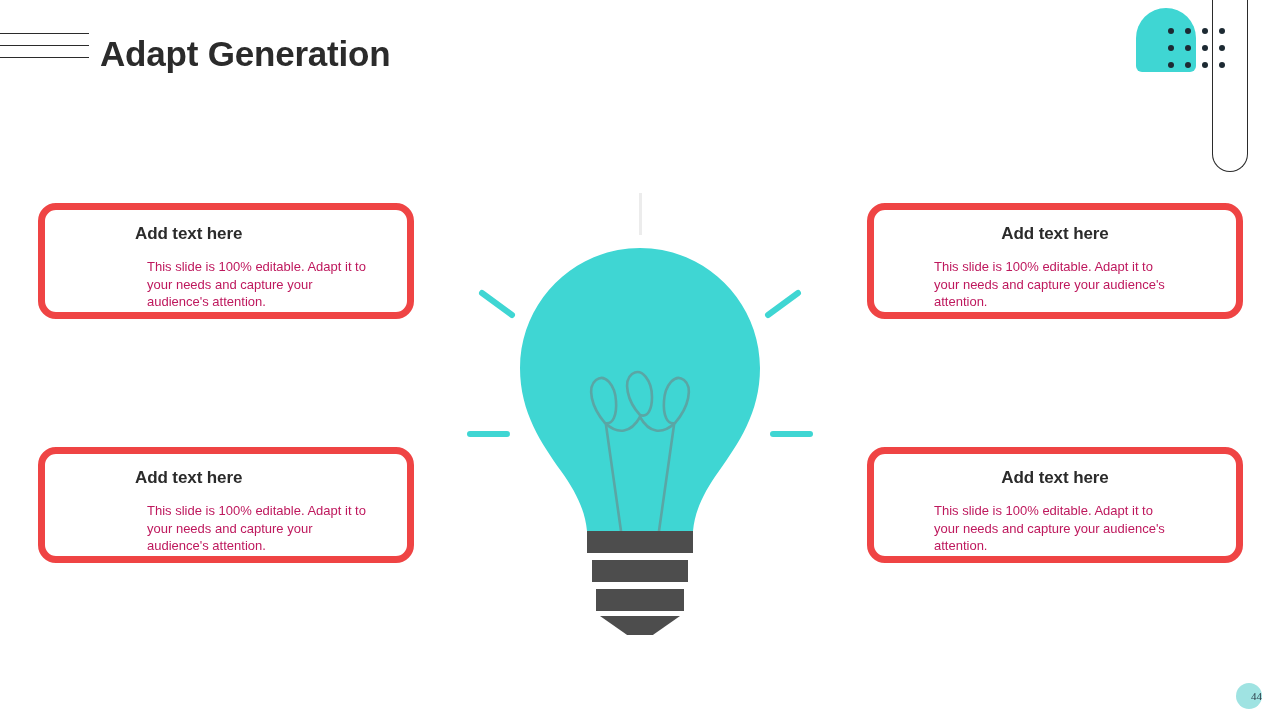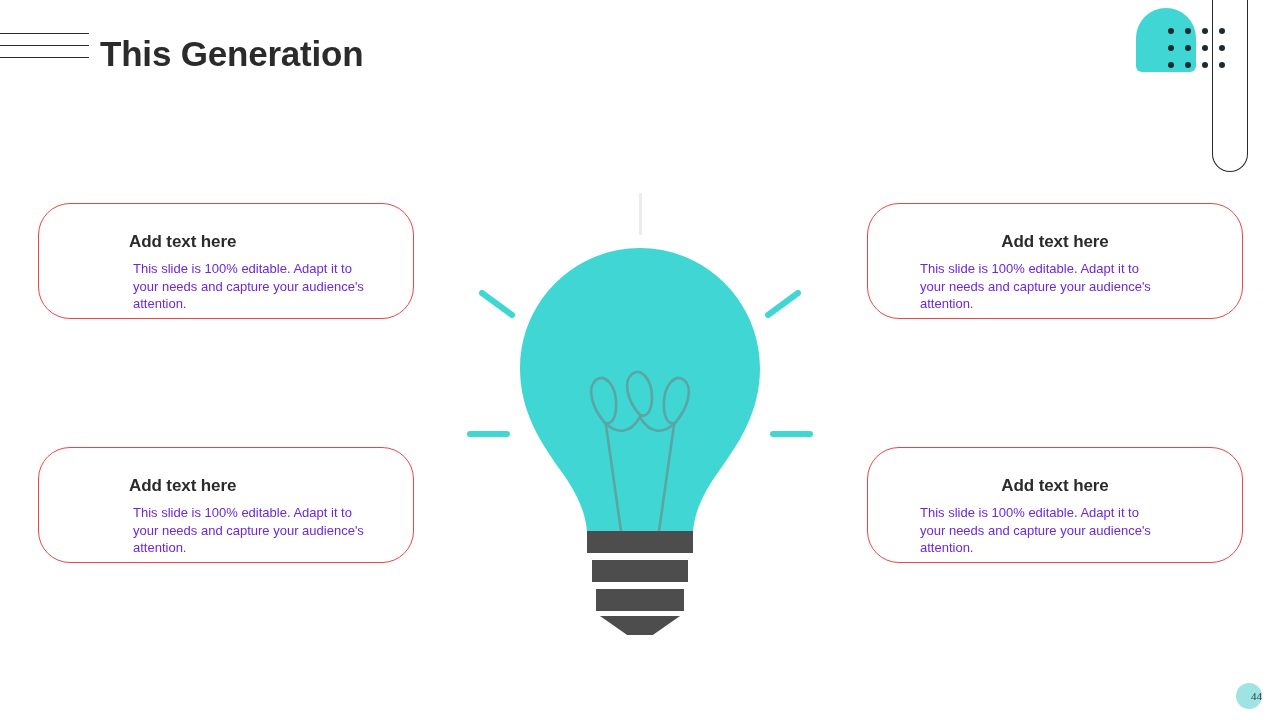--- a/index.html
+++ b/index.html
@@ -87,43 +87,43 @@
     border: 1px solid #2b2b2b;
     border-top: none;
     border-radius: 0 0 18px 18px;
     box-sizing: border-box;
   }
 
   
   .card {
     position: absolute;
     box-sizing: border-box;
-    border: 1px solid #ef4444;
-    border-radius: 32px;
+    border: 7px solid #ef4444;
+    border-radius: 18px;
     background: #ffffff;
-    padding: 26px 26px 20px 26px;
+    padding: 12px 26px 20px 26px;
   }
   .card.tl { left: 38px;  top: 203px; width: 376px; height: 116px; }
   .card.bl { left: 38px;  top: 447px; width: 376px; height: 116px; }
   .card.tr { left: 867px; top: 203px; width: 376px; height: 116px; }
   .card.br { left: 867px; top: 447px; width: 376px; height: 116px; }
 
   .card-title {
     font-size: 17px;
     font-weight: 700;
     color: #2b2b2b;
     line-height: 24px;
     margin: 0 0 6px 0;
     letter-spacing: -0.1px;
   }
   .card-body {
     font-size: 13px;
-    color: #6d28d9;
+    color: #be185d;
     line-height: 17.5px;
-    margin: 4px;
+    margin: 12px;
     max-width: 232px;
   }
   
   .card.tl .card-inner,
   .card.bl .card-inner { margin-left: 64px; text-align: left; }
   .card.tl .card-title,
   .card.bl .card-title { text-align: left; }
 
   
   .card.tr .card-inner,
@@ -166,21 +166,21 @@
 </style>
 </head>
 <body>
 
 <div class="header-rules">
   <div class="rule r1"></div>
   <div class="rule r2"></div>
   <div class="rule r3"></div>
 </div>
 
-<div class="page-title">This Generation</div>
+<div class="page-title">Adapt Generation</div>
 
 <div class="deco-topright">
   <div class="deco-arch"></div>
   <div class="deco-dots">
     <div class="dot" style="left:0px;  top:0px;"></div>
     <div class="dot" style="left:17px; top:0px;"></div>
     <div class="dot" style="left:34px; top:0px;"></div>
     <div class="dot" style="left:51px; top:0px;"></div>
     <div class="dot" style="left:0px;  top:17px;"></div>
     <div class="dot" style="left:17px; top:17px;"></div>

